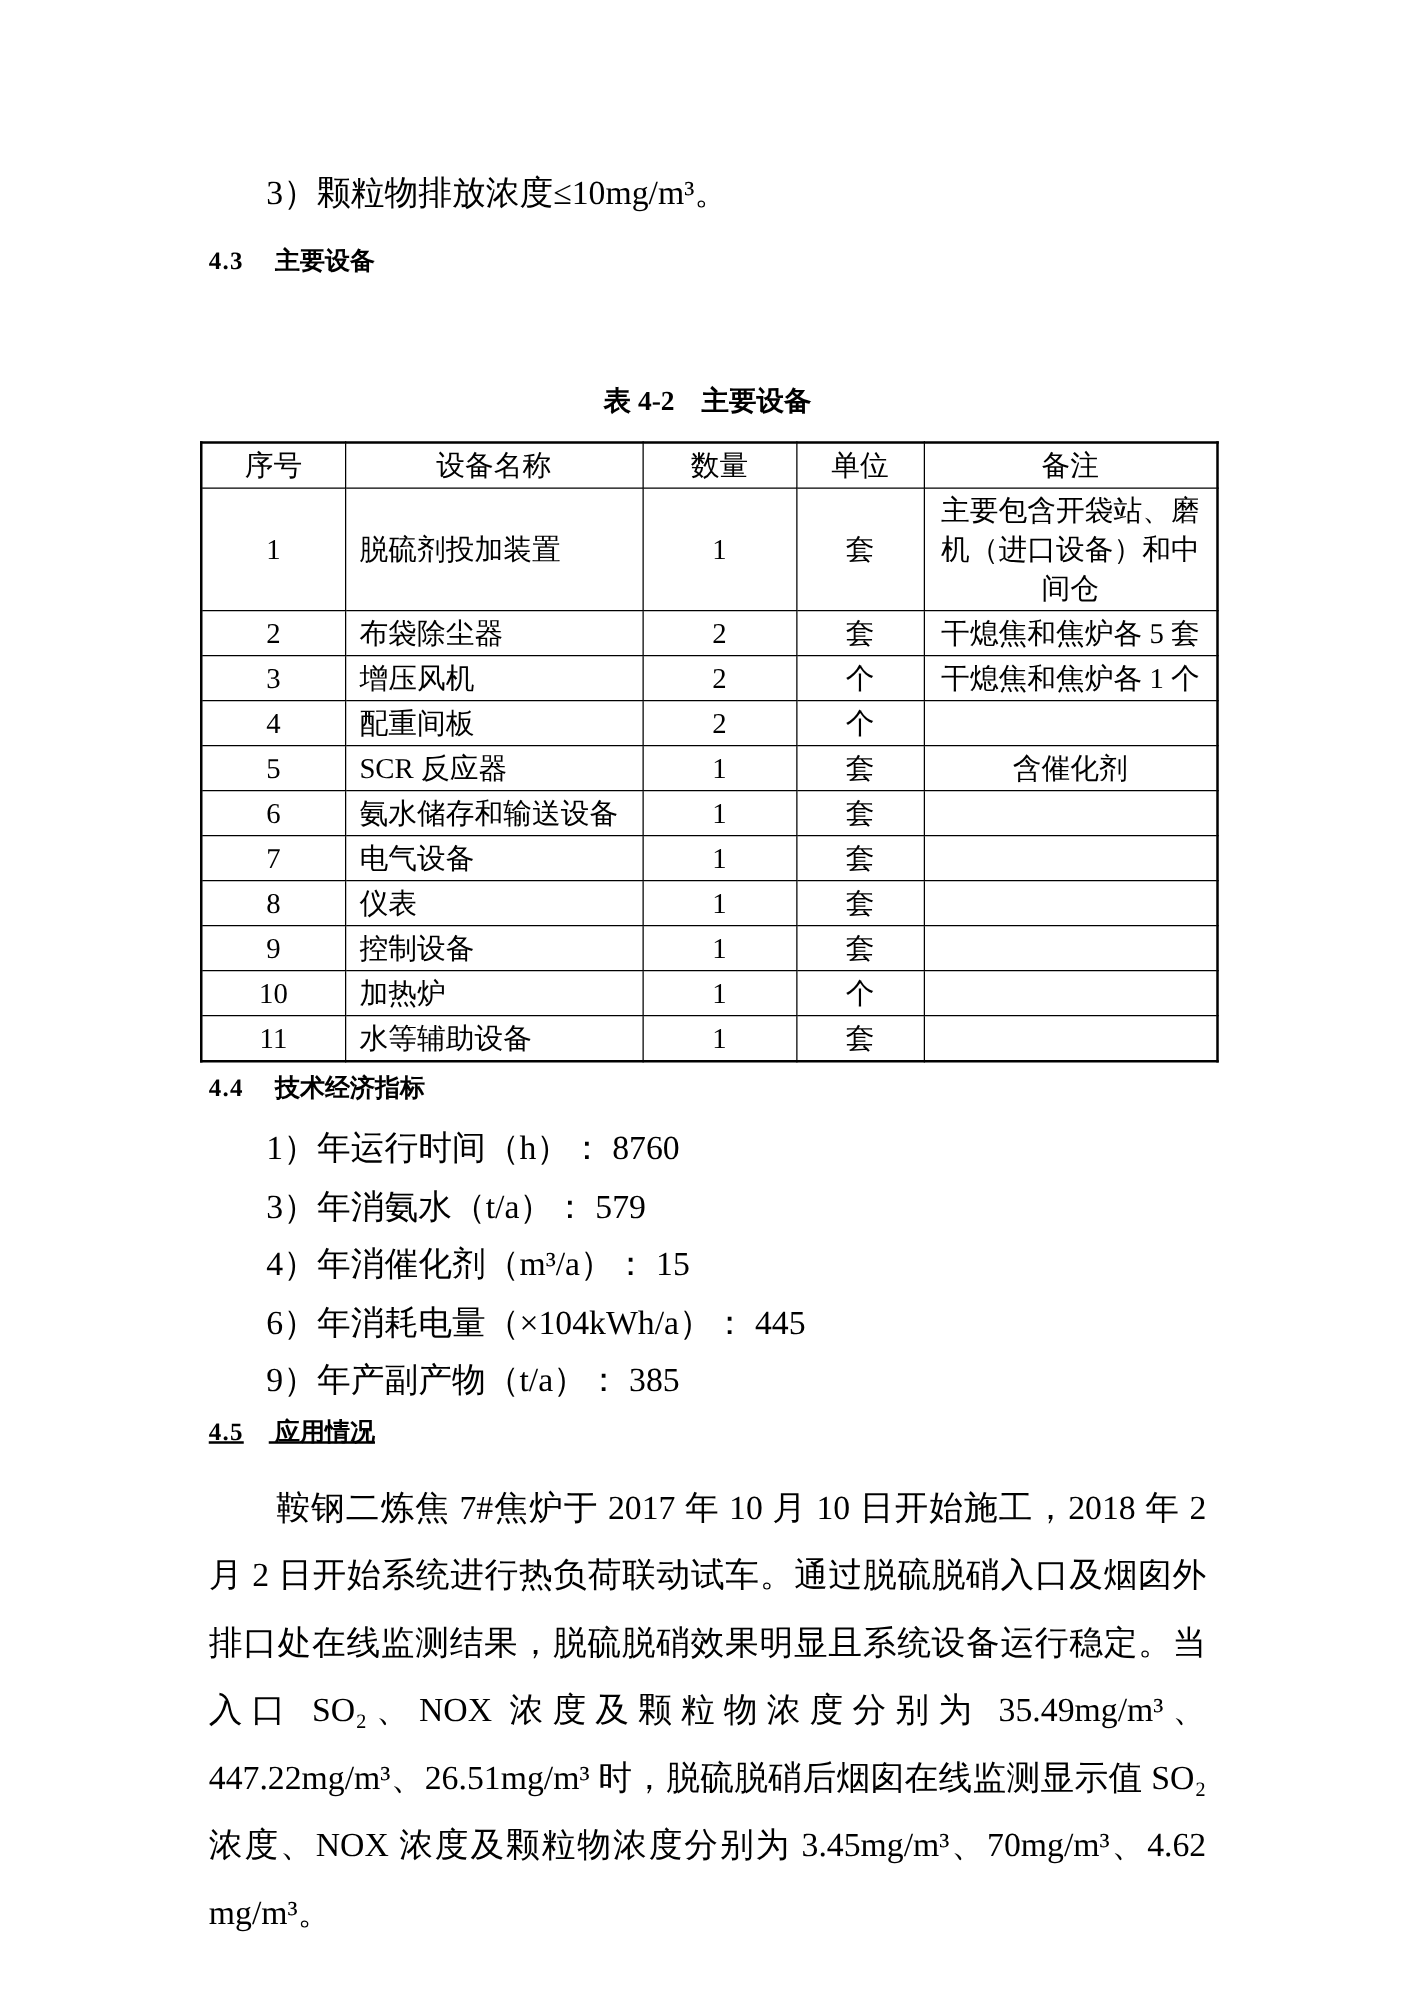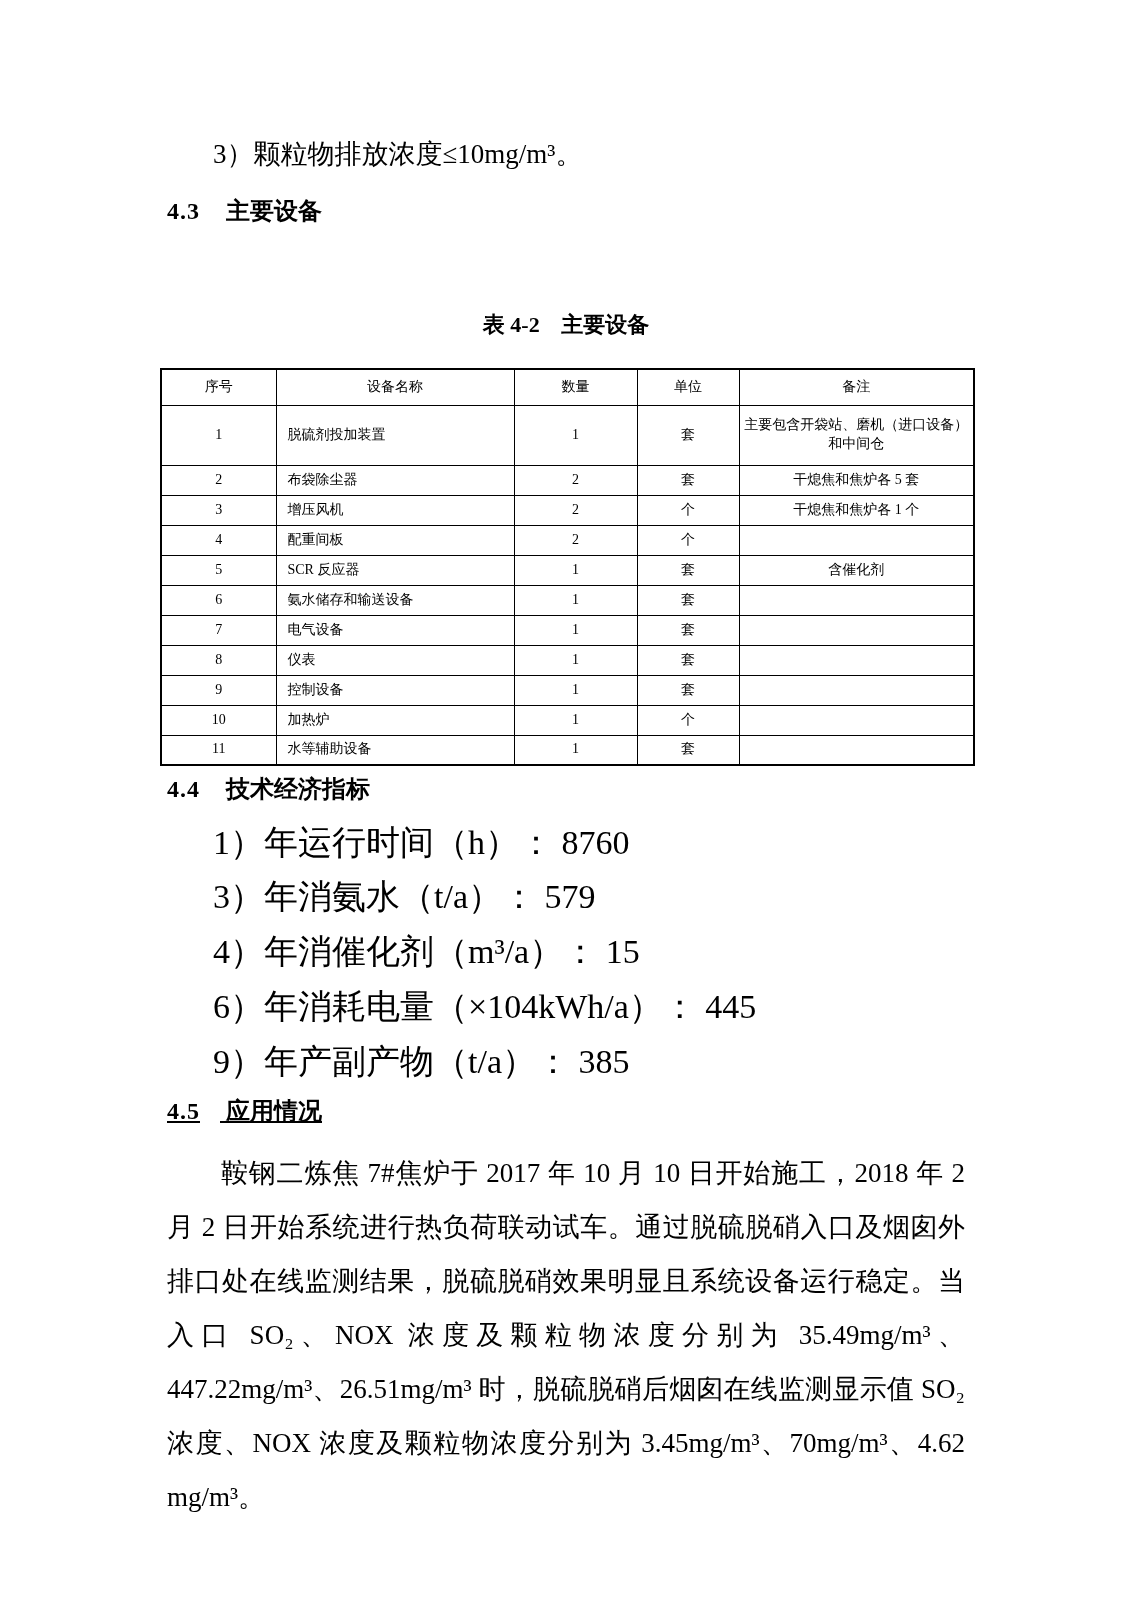--- a/index.html
+++ b/index.html
@@ -15,42 +15,42 @@
     width: 1131px;
     height: 1128px;
     padding: 138px 166px 60px 167px;
   }
   .intro-line {
     font-size: 27px;
     padding-left: 46px;
     line-height: 1.25;
   }
   .section-heading {
-    font-size: 24px;
+    font-size: 20px;
     font-weight: bold;
     line-height: 1.1;
   }
   .section-heading .sec-num { margin-right: 20px; letter-spacing: 1px; }
   .h43 { margin-top: 26px; }
   .h44 { margin-top: 10px; }
   .h45 { margin-top: 15px; text-decoration: underline; }
   .table-caption {
     margin-top: 86px;
     text-align: center;
     font-size: 22px;
     font-weight: bold;
   }
   .table-caption .cap-label { margin-right: 16px; }
   table.equip {
-    margin-top: 28px;
+    margin-top: 17px;
     margin-left: -7px;
     width: 813px;
     border-collapse: collapse;
     table-layout: fixed;
-    font-size: 14px;
+    font-size: 23px;
     border: 2px solid #000;
   }
   table.equip th, table.equip td {
     border: 1px solid #000;
     font-weight: normal;
     text-align: center;
     vertical-align: middle;
     padding: 2px 4px;
     height: 30px;
     line-height: 1.35;
@@ -65,21 +65,21 @@
   .col-no    { width: 115px; }
   .col-name  { width: 238px; }
   .col-qty   { width: 123px; }
   .col-unit  { width: 102px; }
   .col-note  { width: 235px; }
   .indicator-list {
     margin-top: 20px;
     list-style: none;
   }
   .indicator-list li {
-    font-size: 34px;
+    font-size: 27px;
     padding-left: 46px;
     line-height: 1.2;
     margin-bottom: 14px;
   }
   .app-paragraph {
     margin-top: 22px;
     font-size: 27px;
     line-height: 54px;
     text-align: justify;
     text-indent: 2em;

